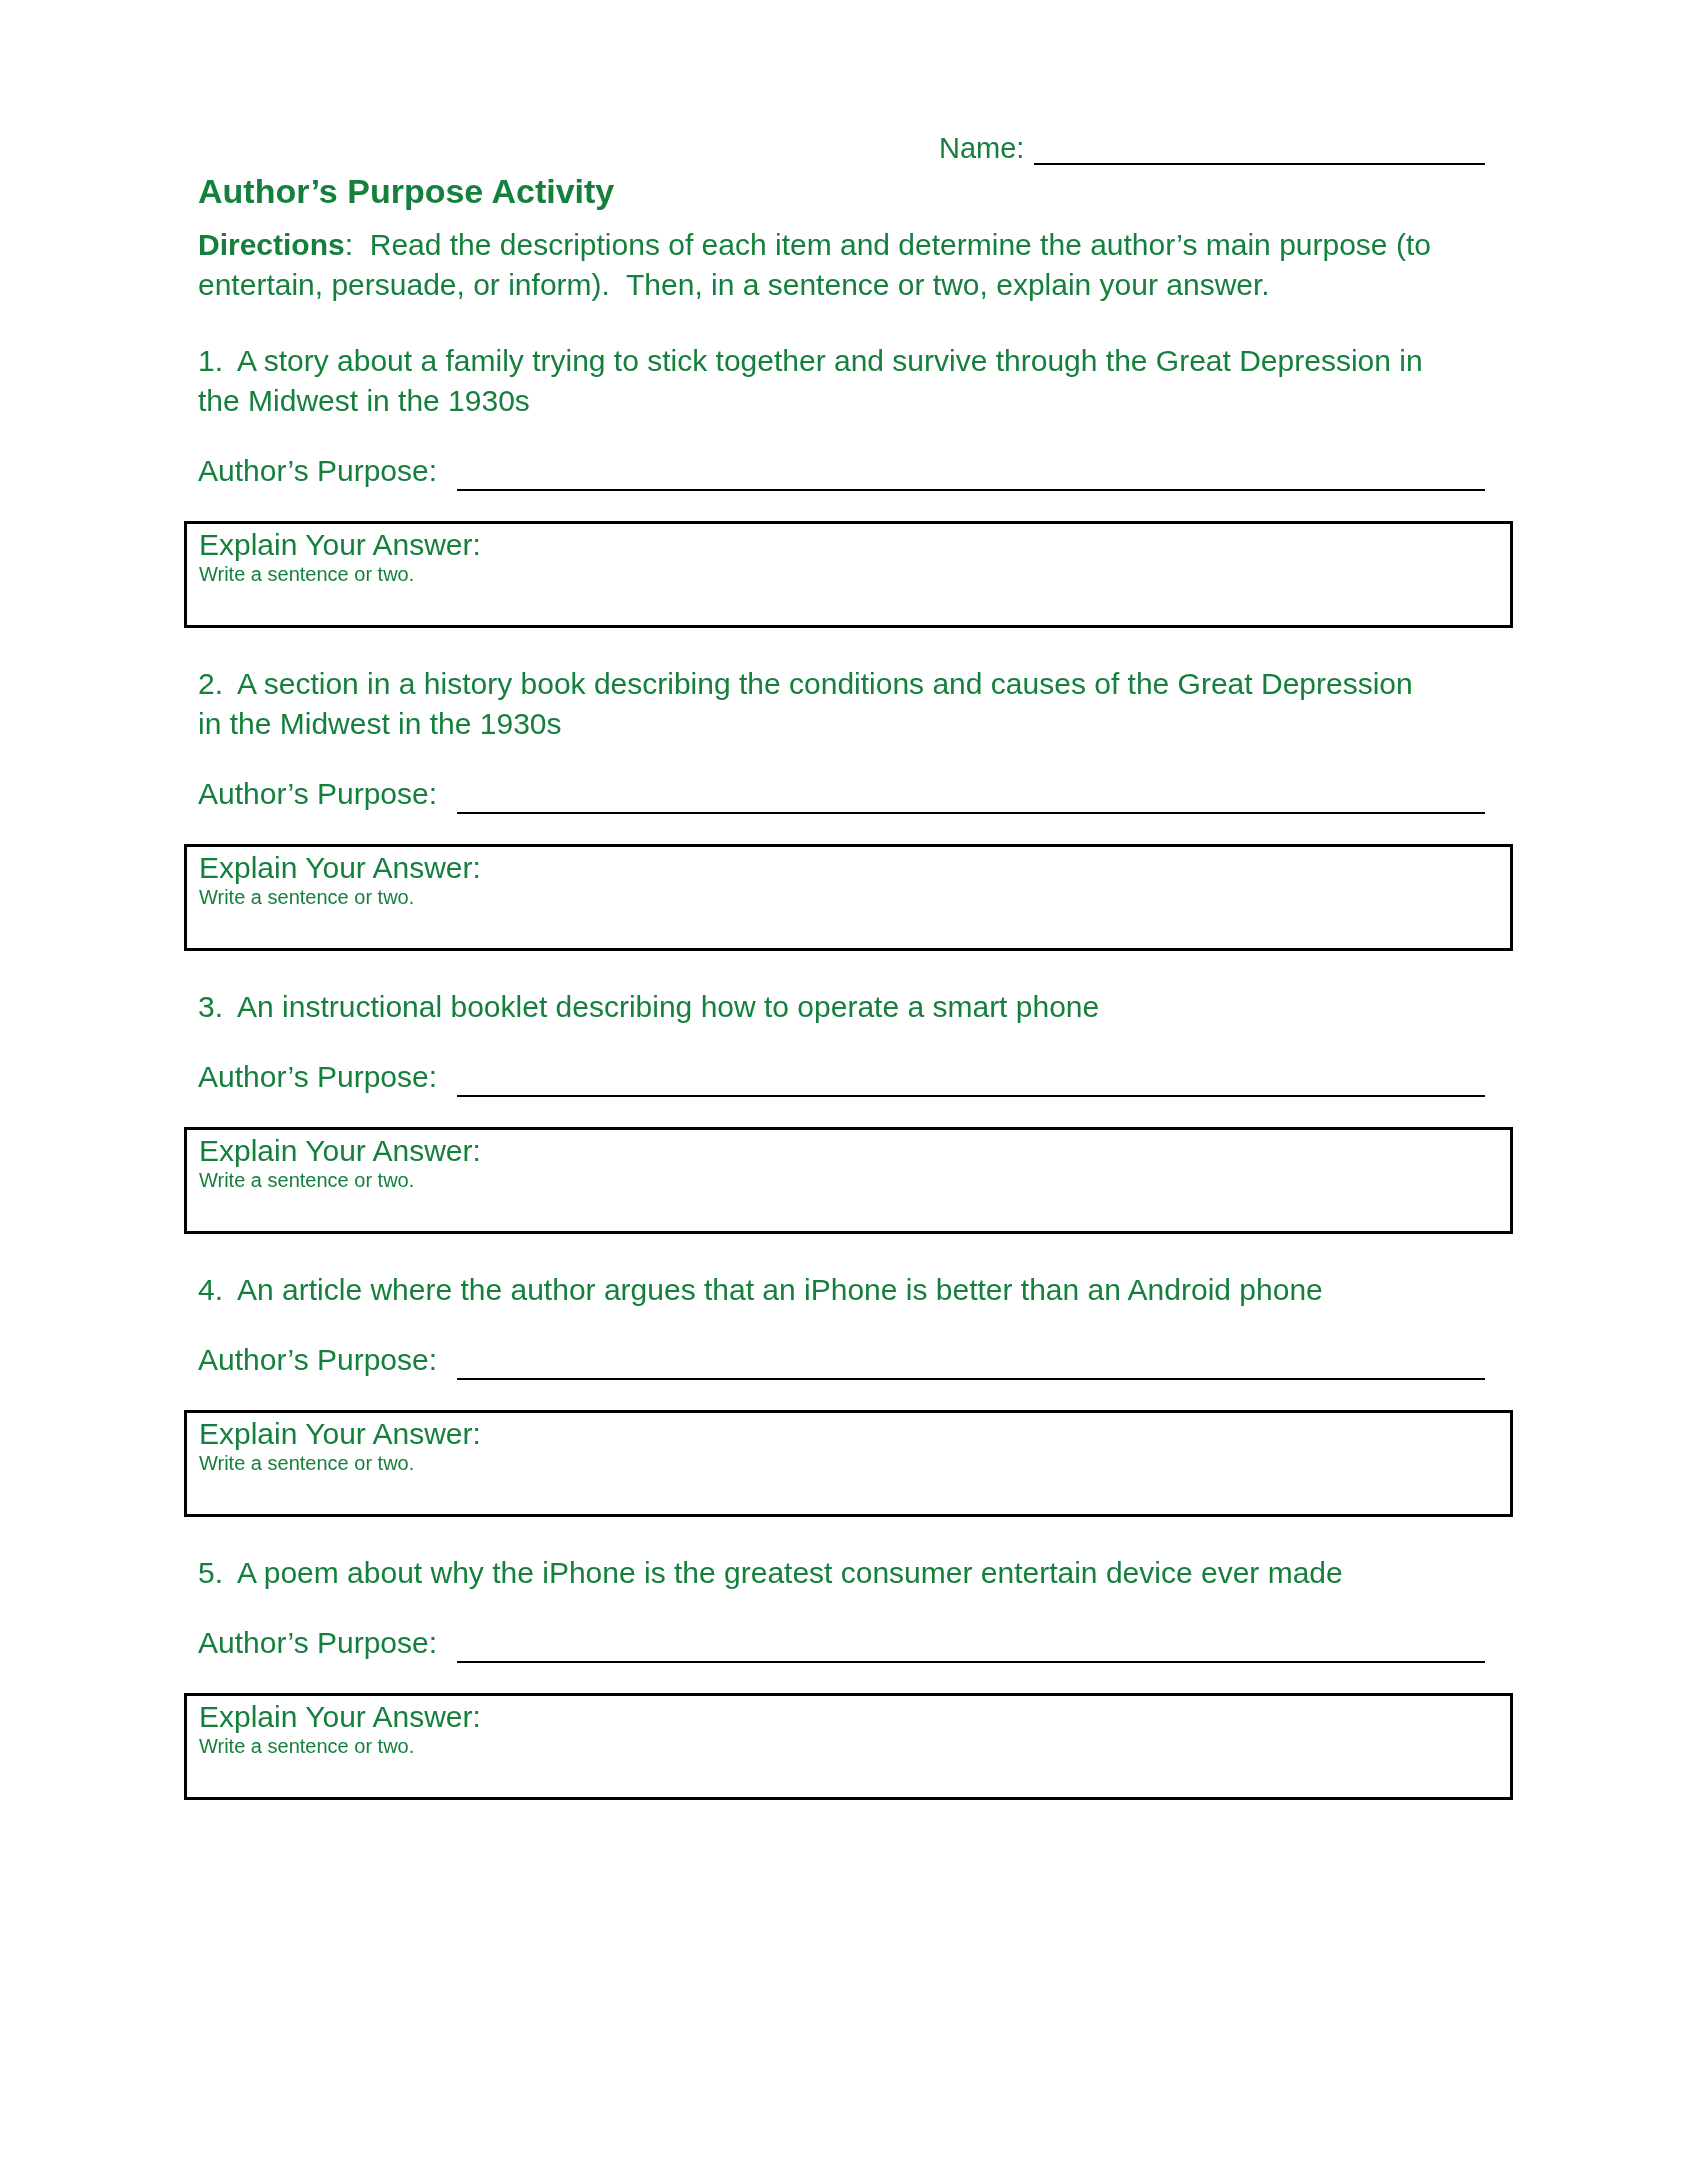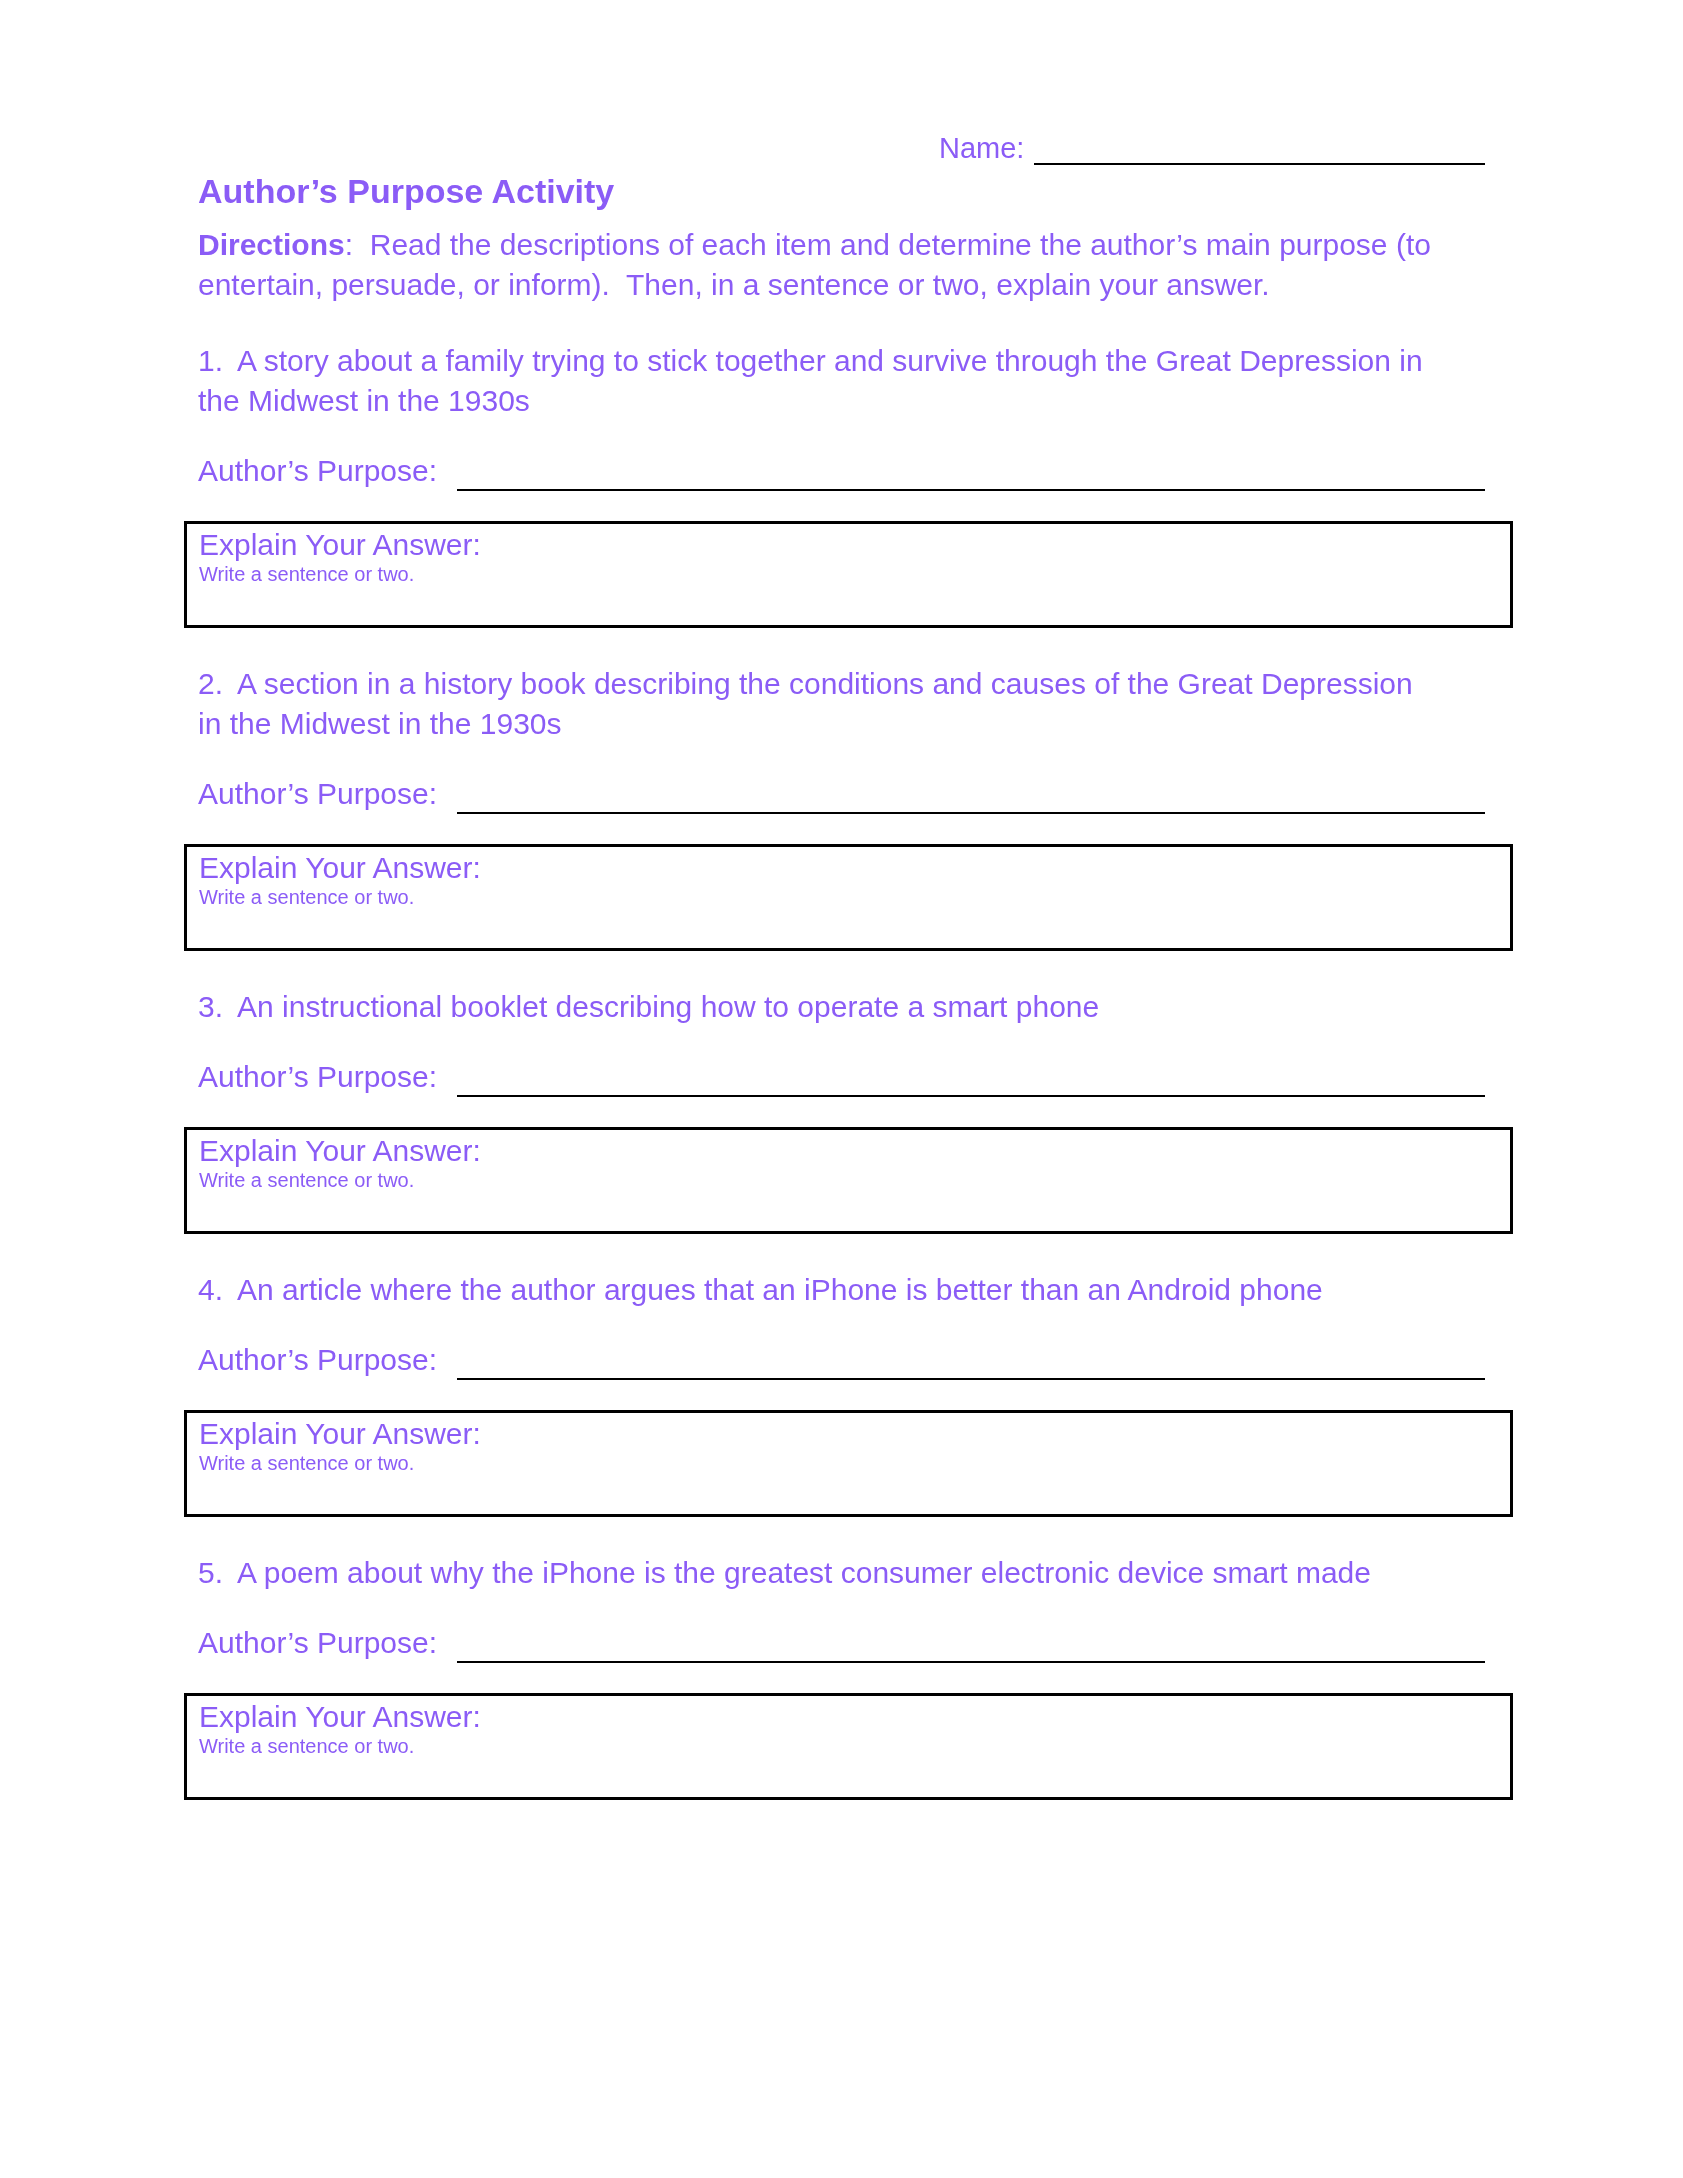--- a/index.html
+++ b/index.html
@@ -2,21 +2,21 @@
 <html><head>
 <meta charset="utf-8">
 <style>
   * { box-sizing: border-box; }
   html, body { margin: 0; padding: 0; background: #ffffff; }
   .page {
     position: relative;
     width: 1683px;
     height: 2178px;
     background: #ffffff;
-    color: #8b5cf6;
+    color: #15803d;
     font-family: "Liberation Sans", sans-serif;
     font-size: 30px;
     line-height: 40px;
     overflow: hidden;
   }
   .content {
     padding: 131px 198px 0 198px;
     width: 1683px;
   }
 
@@ -145,21 +145,21 @@
         <span class="label">Author’s Purpose:</span>
         <span class="fill-line"></span>
       </div>
       <div class="explain-box">
         <div class="explain-label">Explain Your Answer:</div>
         <div class="explain-hint">Write a sentence or two.</div>
       </div>
     </div>
 
     <div class="item">
-      <p class="item-text"><span class="item-number">5.</span><span>A poem about why the iPhone is the greatest consumer electronic device smart made</span></p>
+      <p class="item-text"><span class="item-number">5.</span><span>A poem about why the iPhone is the greatest consumer entertain device ever made</span></p>
       <div class="purpose-row">
         <span class="label">Author’s Purpose:</span>
         <span class="fill-line"></span>
       </div>
       <div class="explain-box">
         <div class="explain-label">Explain Your Answer:</div>
         <div class="explain-hint">Write a sentence or two.</div>
       </div>
     </div>
 

